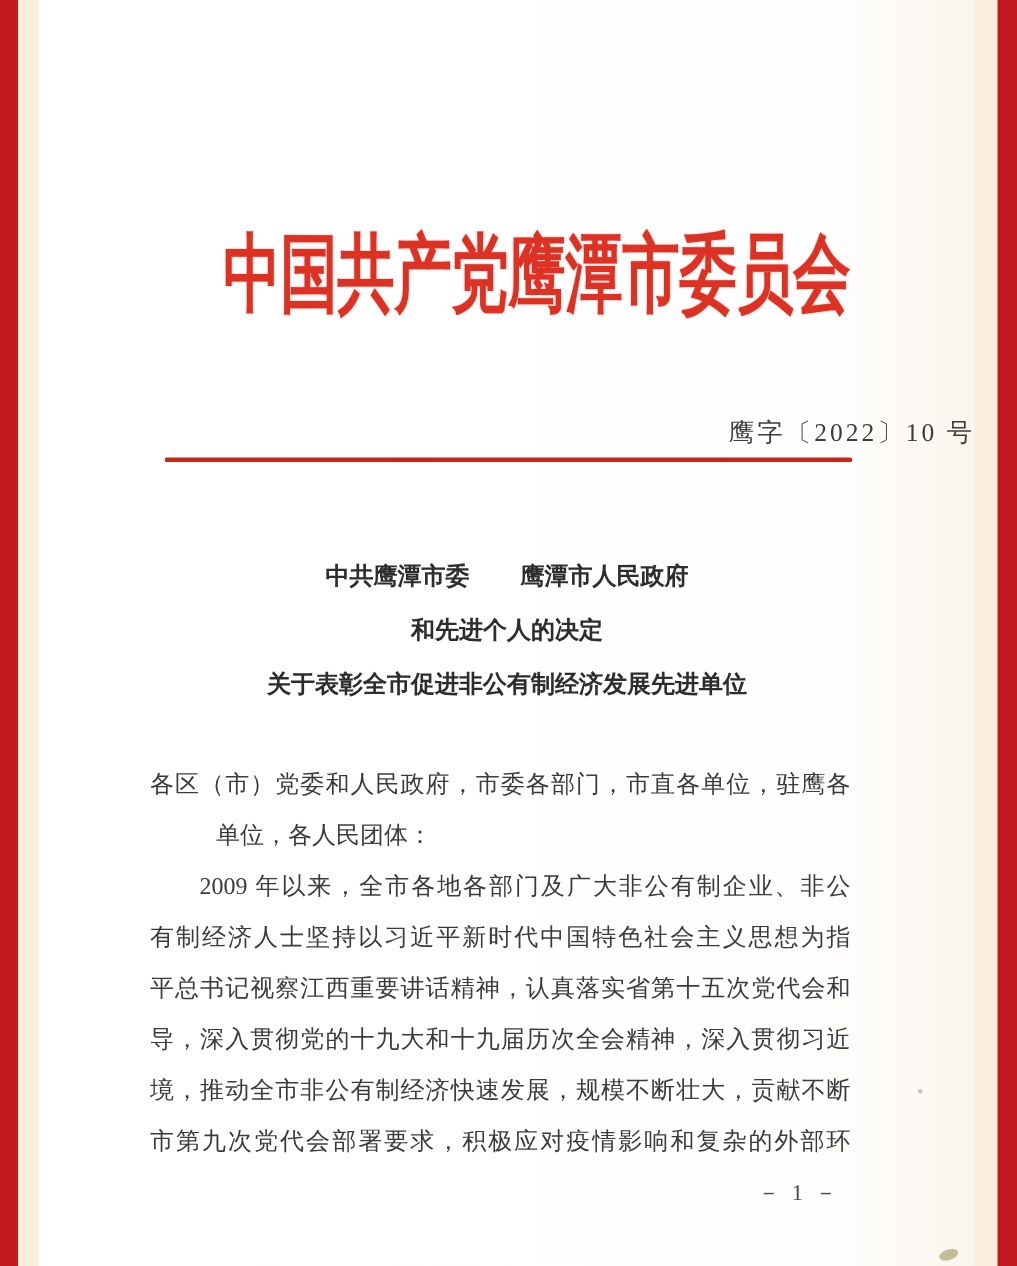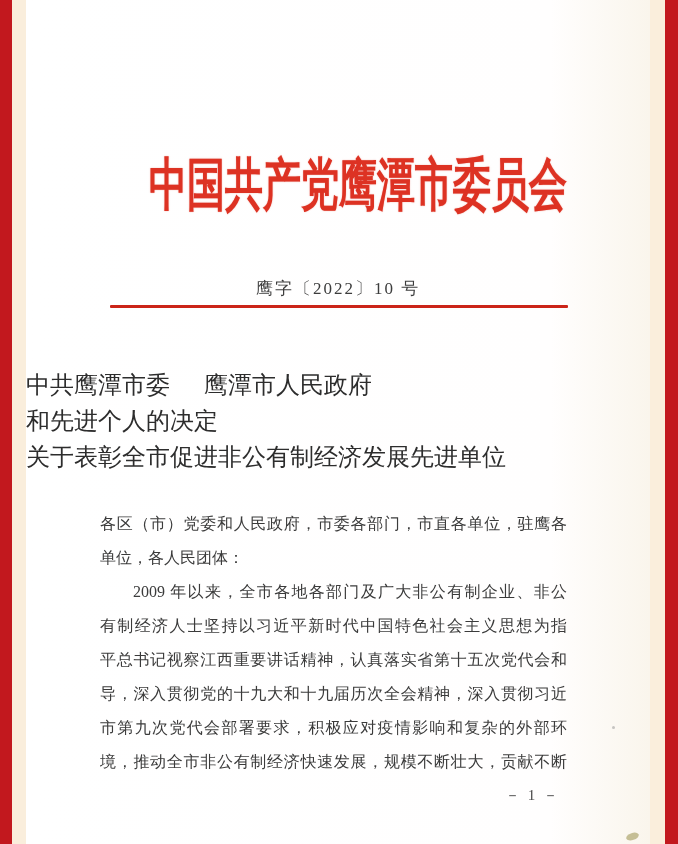--- a/index.html
+++ b/index.html
@@ -47,42 +47,42 @@
     display: inline-block;
     transform: scaleY(1.5);
     transform-origin: 50% 50%;
     text-shadow: 0 0 1px rgba(221, 50, 35, 0.55);
   }
 
   
   .doc-number {
     position: absolute;
     top: 277px; left: 0; width: 100%;
-    text-align: center;
+    text-align: right;
     font-size: 17px;
     letter-spacing: 2px;
     color: var(--number_ink, #3c3c3c);
   }
 
   
   .red-rule {
     position: absolute;
     top: 305px; left: 84px;
     width: 458px; height: 3px;
     background: var(--rule_red, #cb2418);
     border-radius: 1px;
   }
 
   
   .doc-title {
     position: absolute;
     top: 367px; left: 0; width: 100%;
-    text-align: left;
-    font-size: 24px;
-    font-weight: normal;
+    text-align: center;
+    font-size: 16px;
+    font-weight: bold;
     color: var(--title_ink, #2d2d2d);
     line-height: 36px;
   }
   .doc-title .t-line { height: 36px; white-space: nowrap; }
   .doc-title .gap { display: inline-block; width: 34px; }
 
   
   .doc-body {
     position: absolute;
     top: 507px; left: 74px;
@@ -90,21 +90,21 @@
     font-size: 16px;
     color: var(--body_ink, #3b3b3b);
     line-height: 34px;
   }
   .b-line {
     height: 34px;
     text-align: justify;
     text-align-last: justify;
     white-space: nowrap;
   }
-  .b-line.short { text-align-last: left; }
+  .b-line.short { text-align-last: left; margin-left: 44px; }
   .b-line.indent { padding-left: 33px; }
 
   
   .page-number {
     position: absolute;
     top: 786px; right: 90px;
     font-size: 15px;
     letter-spacing: 2px;
     color: var(--pagenum_ink, #4a4a4a);
   }
@@ -156,22 +156,22 @@
       <div class="t-line">关于表彰全市促进非公有制经济发展先进单位</div>
     </div>
 
     <div class="doc-body">
       <div class="b-line">各区（市）党委和人民政府，市委各部门，市直各单位，驻鹰各</div>
       <div class="b-line short">单位，各人民团体：</div>
       <div class="b-line indent">2009 年以来，全市各地各部门及广大非公有制企业、非公</div>
       <div class="b-line">有制经济人士坚持以习近平新时代中国特色社会主义思想为指</div>
       <div class="b-line">平总书记视察江西重要讲话精神，认真落实省第十五次党代会和</div>
       <div class="b-line">导，深入贯彻党的十九大和十九届历次全会精神，深入贯彻习近</div>
+      <div class="b-line">境，推动全市非公有制经济快速发展，规模不断壮大，贡献不断</div>
       <div class="b-line">市第九次党代会部署要求，积极应对疫情影响和复杂的外部环</div>
-      <div class="b-line">境，推动全市非公有制经济快速发展，规模不断壮大，贡献不断</div>
     </div>
 
     <div class="page-number">－ 1 －</div>
 
     <div class="speck"></div>
     <div class="smudge"></div>
 
   </div>
 </div>
 

